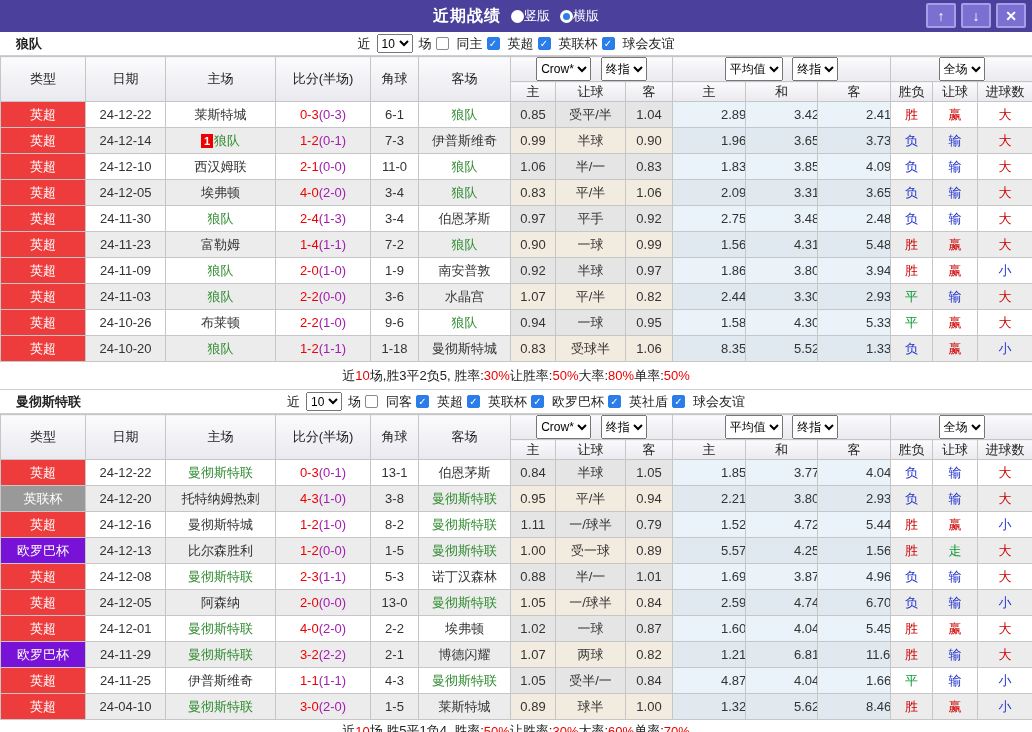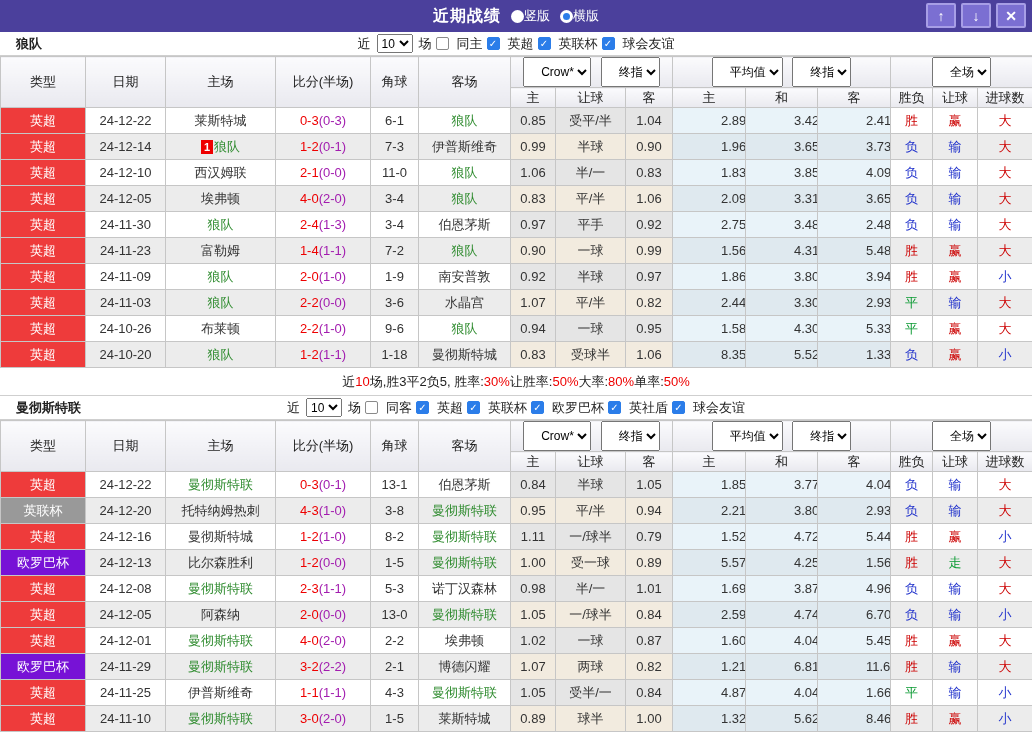--- a/index.html
+++ b/index.html
@@ -26,21 +26,21 @@
   .cb.on { background:var(--c-check); border-color:var(--c-check); }
   .cb.on::after { content:"✓"; color:#fff; font-size:10px; font-weight:bold; }
   .leagues { display:flex; align-items:center; gap:4px; }
 
   
   table { border-collapse:collapse; table-layout:fixed; width:1032px; font-size:13px; }
   th, td { border:1px solid #c6c6c6; text-align:center; white-space:nowrap; overflow:hidden; }
   thead th { background:linear-gradient(#fbfbfd,#e9e9ef); font-weight:normal; color:#222; }
   tr.h1 th { height:21px; }
   tr.h2 th { height:20px; }
-  .grp select { font-size:12px; height:30px; margin:0 3px; vertical-align:middle;padding-left:13px; }
+  .grp select { font-size:12px; height:24px; margin:0 3px; vertical-align:middle; }
   tbody td { height:26px; color:#333; }
   tbody tr:nth-child(even) { background:#ececec; }
   td.c-odds { background:#e5e5e5; }
   tbody tr:nth-child(even) td.c-odds { background:#f2ebdf; }
   td.c-avg { background:#e9f3f9;padding-left:48px; }
   tbody tr:nth-child(even) td.c-avg { background:#dfe9ef; }
   td.c-type { color:#fff; }
   .t-red    { background:var(--c-red); }
   .t-gray   { background:var(--c-gray); }
   .t-purple { background:var(--c-purple); }
@@ -499,21 +499,21 @@
             <td class="c-res x-g">走</td>
             <td class="c-res x-r">大</td>
           </tr>
           <tr>
             <td class="c-type t-red">英超</td>
             <td class="c-date">24-12-08</td>
             <td class="c-home"><span class="self">曼彻斯特联</span></td>
             <td class="c-score"><span class="sc">2-3</span><span class="half">(1-1)</span></td>
             <td class="c-corner">5-3</td>
             <td class="c-away"><span>诺丁汉森林</span></td>
-            <td class="c-odds">0.98</td>
+            <td class="c-odds">0.88</td>
             <td class="c-odds">半/一</td>
             <td class="c-odds">1.01</td>
             <td class="c-avg">1.69</td>
             <td class="c-avg">3.87</td>
             <td class="c-avg">4.96</td>
             <td class="c-res x-b">负</td>
             <td class="c-res x-b">输</td>
             <td class="c-res x-r">大</td>
           </tr>
           <tr>
@@ -579,21 +579,21 @@
             <td class="c-odds">0.84</td>
             <td class="c-avg">4.87</td>
             <td class="c-avg">4.04</td>
             <td class="c-avg">1.66</td>
             <td class="c-res x-g">平</td>
             <td class="c-res x-b">输</td>
             <td class="c-res x-b">小</td>
           </tr>
           <tr>
             <td class="c-type t-red">英超</td>
-            <td class="c-date">24-11-10</td>
+            <td class="c-date">24-04-10</td>
             <td class="c-home"><span class="self">曼彻斯特联</span></td>
             <td class="c-score"><span class="sc">3-0</span><span class="half">(2-0)</span></td>
             <td class="c-corner">1-5</td>
             <td class="c-away"><span>莱斯特城</span></td>
             <td class="c-odds">0.89</td>
             <td class="c-odds">球半</td>
             <td class="c-odds">1.00</td>
             <td class="c-avg">1.32</td>
             <td class="c-avg">5.62</td>
             <td class="c-avg">8.46</td>

